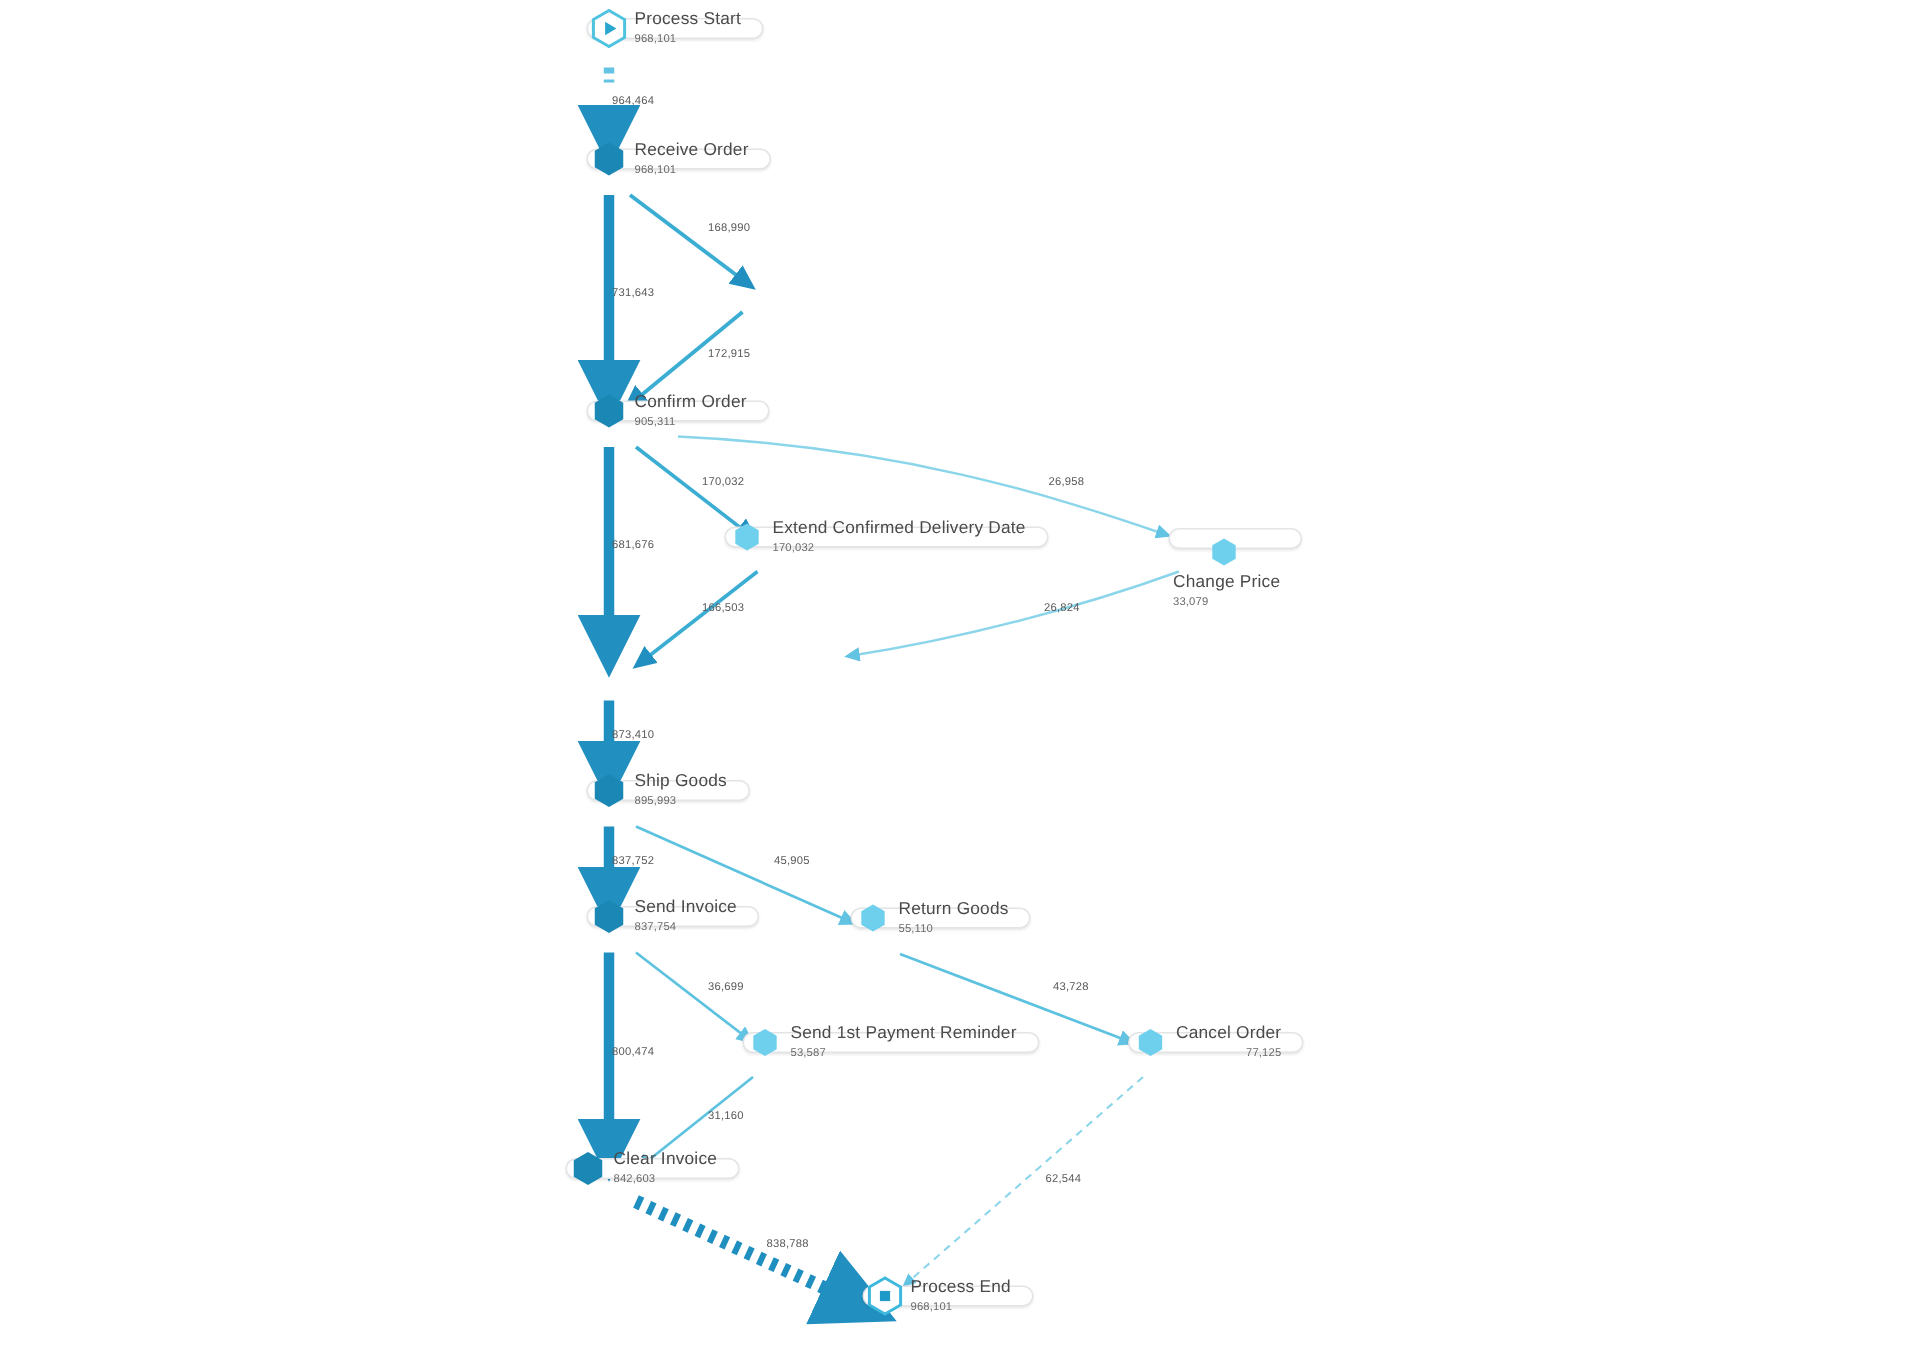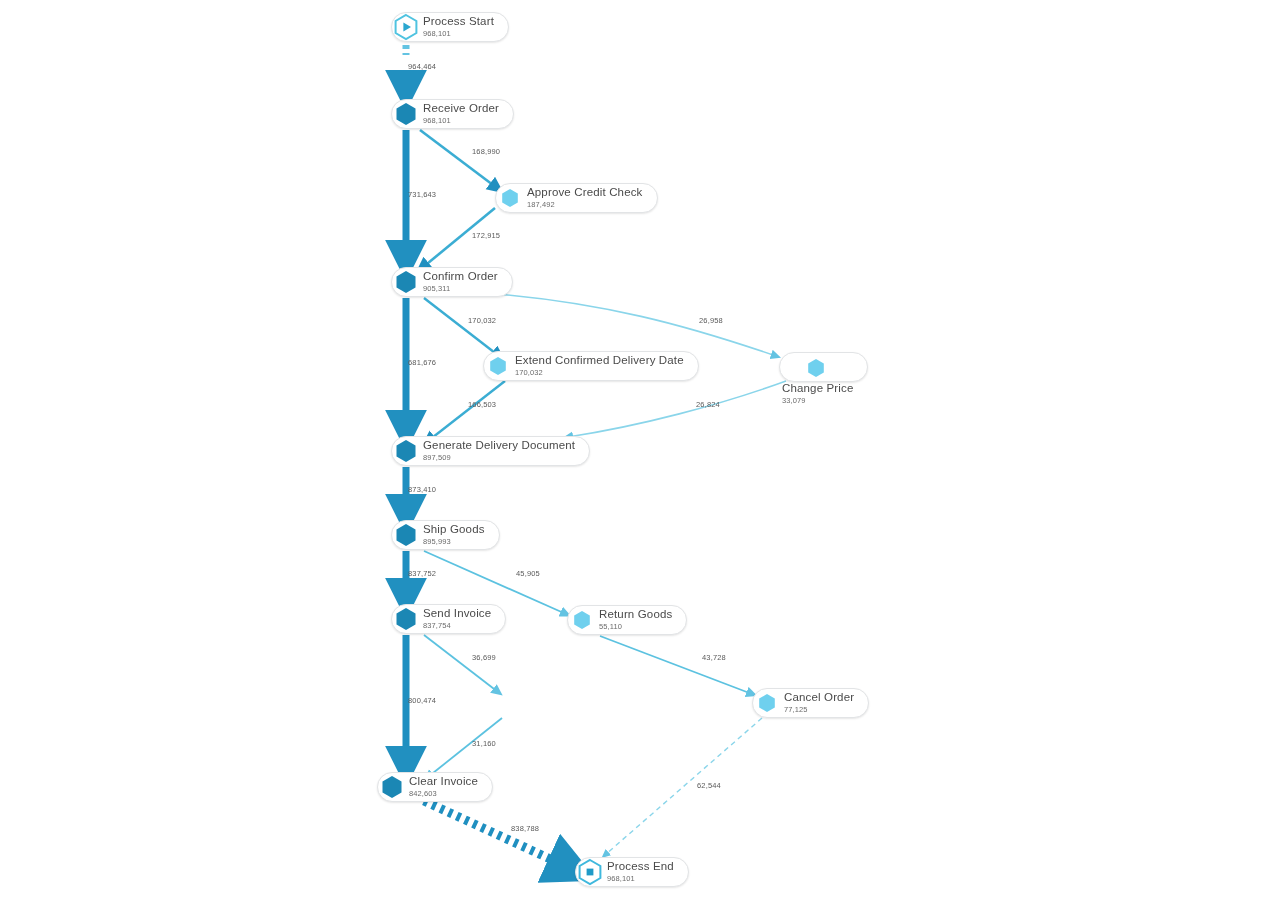--- a/index.html
+++ b/index.html
@@ -26,21 +26,21 @@
     position: absolute;
     left: 0; top: 0;
     width: 1280px;
     height: 909px;
   }
   
   .node {
     position: absolute;
     display: flex;
     align-items: center;
-    height: 30px;
+    height: 14px;
     background: #ffffff;
     border: 1px solid #e2e4e6;
     border-radius: 16px;
     box-shadow: 0 1px 2px rgba(0,0,0,0.10);
     padding-right: 14px;
     box-sizing: border-box;
     white-space: nowrap;
   }
   .node-glyph {
     position: relative;
@@ -175,31 +175,20 @@
       <svg width="30" height="30" viewBox="0 0 30 30">
         <polygon points="15,4 24.5,9.5 24.5,20.5 15,26 5.5,20.5 5.5,9.5" fill="#1b87b4"></polygon>
       </svg>
     </span>
     <span class="node-text">
       <span class="node-label">Receive Order</span>
       <span class="node-count">968,101</span>
     </span>
   </div>
 
-  <div class="node" style="left:495px; top:183px;">
-    <span class="node-glyph">
-      <svg width="30" height="30" viewBox="0 0 30 30">
-        <polygon points="15,6 22.8,10.5 22.8,19.5 15,24 7.2,19.5 7.2,10.5" fill="#6fd0ee"></polygon>
-      </svg>
-    </span>
-    <span class="node-text">
-      <span class="node-label">Approve Credit Check</span>
-      <span class="node-count">187,492</span>
-    </span>
-  </div>
 
   <div class="node" style="left:391px; top:267px;">
     <span class="node-glyph">
       <svg width="30" height="30" viewBox="0 0 30 30">
         <polygon points="15,4 24.5,9.5 24.5,20.5 15,26 5.5,20.5 5.5,9.5" fill="#1b87b4"></polygon>
       </svg>
     </span>
     <span class="node-text">
       <span class="node-label">Confirm Order</span>
       <span class="node-count">905,311</span>
@@ -223,31 +212,20 @@
       <svg width="30" height="30" viewBox="0 0 30 30">
         <polygon points="15,6 22.8,10.5 22.8,19.5 15,24 7.2,19.5 7.2,10.5" fill="#6fd0ee"></polygon>
       </svg>
     </span>
     <span class="node-text">
       <span class="node-label">Change Price</span>
       <span class="node-count">33,079</span>
     </span>
   </div>
 
-  <div class="node" style="left:391px; top:436px;">
-    <span class="node-glyph">
-      <svg width="30" height="30" viewBox="0 0 30 30">
-        <polygon points="15,4 24.5,9.5 24.5,20.5 15,26 5.5,20.5 5.5,9.5" fill="#1b87b4"></polygon>
-      </svg>
-    </span>
-    <span class="node-text">
-      <span class="node-label">Generate Delivery Document</span>
-      <span class="node-count">897,509</span>
-    </span>
-  </div>
 
   <div class="node" style="left:391px; top:520px;">
     <span class="node-glyph">
       <svg width="30" height="30" viewBox="0 0 30 30">
         <polygon points="15,4 24.5,9.5 24.5,20.5 15,26 5.5,20.5 5.5,9.5" fill="#1b87b4"></polygon>
       </svg>
     </span>
     <span class="node-text">
       <span class="node-label">Ship Goods</span>
       <span class="node-count">895,993</span>
@@ -271,22 +249,33 @@
       <svg width="30" height="30" viewBox="0 0 30 30">
         <polygon points="15,4 24.5,9.5 24.5,20.5 15,26 5.5,20.5 5.5,9.5" fill="#1b87b4"></polygon>
       </svg>
     </span>
     <span class="node-text">
       <span class="node-label">Send Invoice</span>
       <span class="node-count">837,754</span>
     </span>
   </div>
 
-
-  <div class="node" style="left:752px; top:688px;">
+  <div class="node" style="left:495px; top:688px;">
+    <span class="node-glyph">
+      <svg width="30" height="30" viewBox="0 0 30 30">
+        <polygon points="15,6 22.8,10.5 22.8,19.5 15,24 7.2,19.5 7.2,10.5" fill="#6fd0ee"></polygon>
+      </svg>
+    </span>
+    <span class="node-text">
+      <span class="node-label">Send 1st Payment Reminder</span>
+      <span class="node-count">53,587</span>
+    </span>
+  </div>
+
+  <div class="node" style="left:752px; top:688px;text-align:right;">
     <span class="node-glyph">
       <svg width="30" height="30" viewBox="0 0 30 30">
         <polygon points="15,6 22.8,10.5 22.8,19.5 15,24 7.2,19.5 7.2,10.5" fill="#6fd0ee"></polygon>
       </svg>
     </span>
     <span class="node-text">
       <span class="node-label">Cancel Order</span>
       <span class="node-count">77,125</span>
     </span>
   </div>

